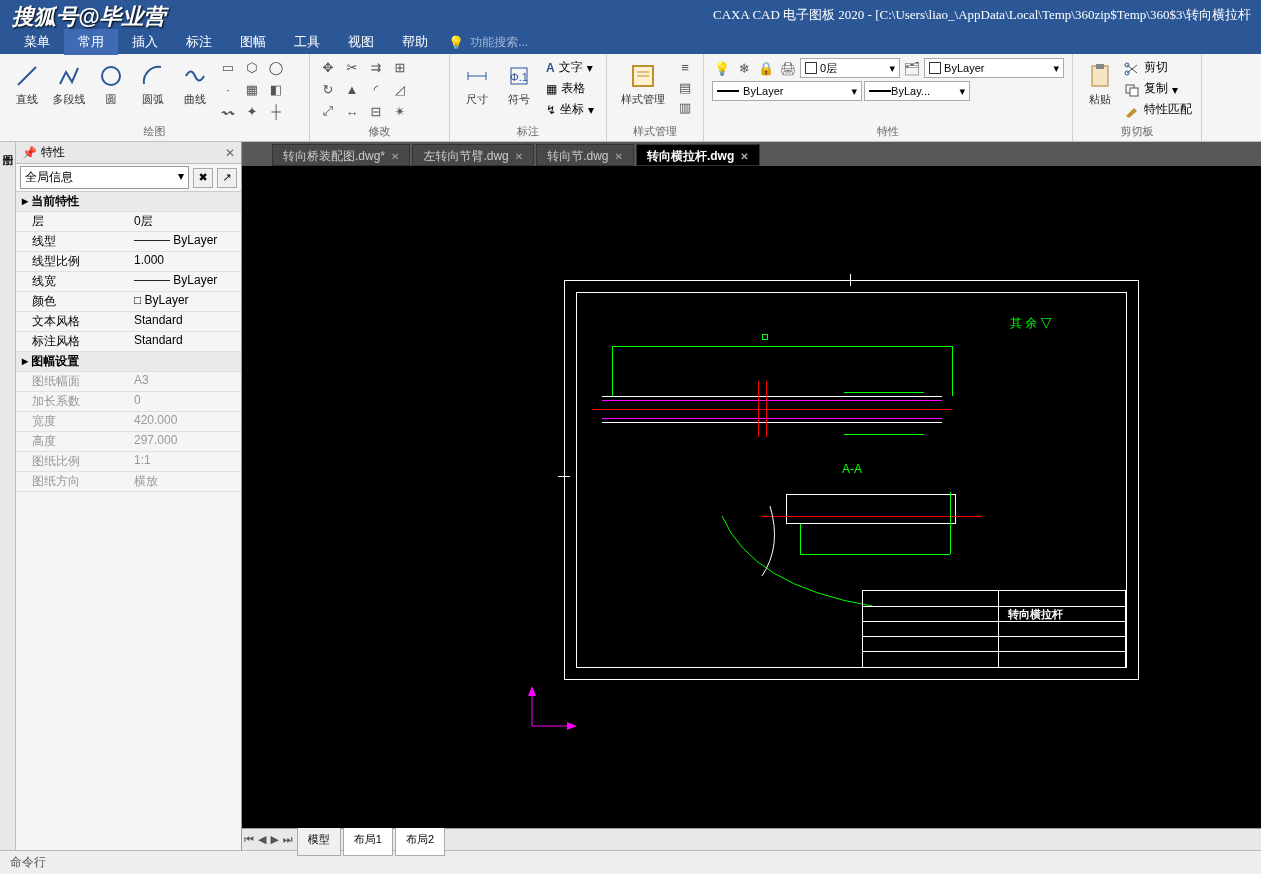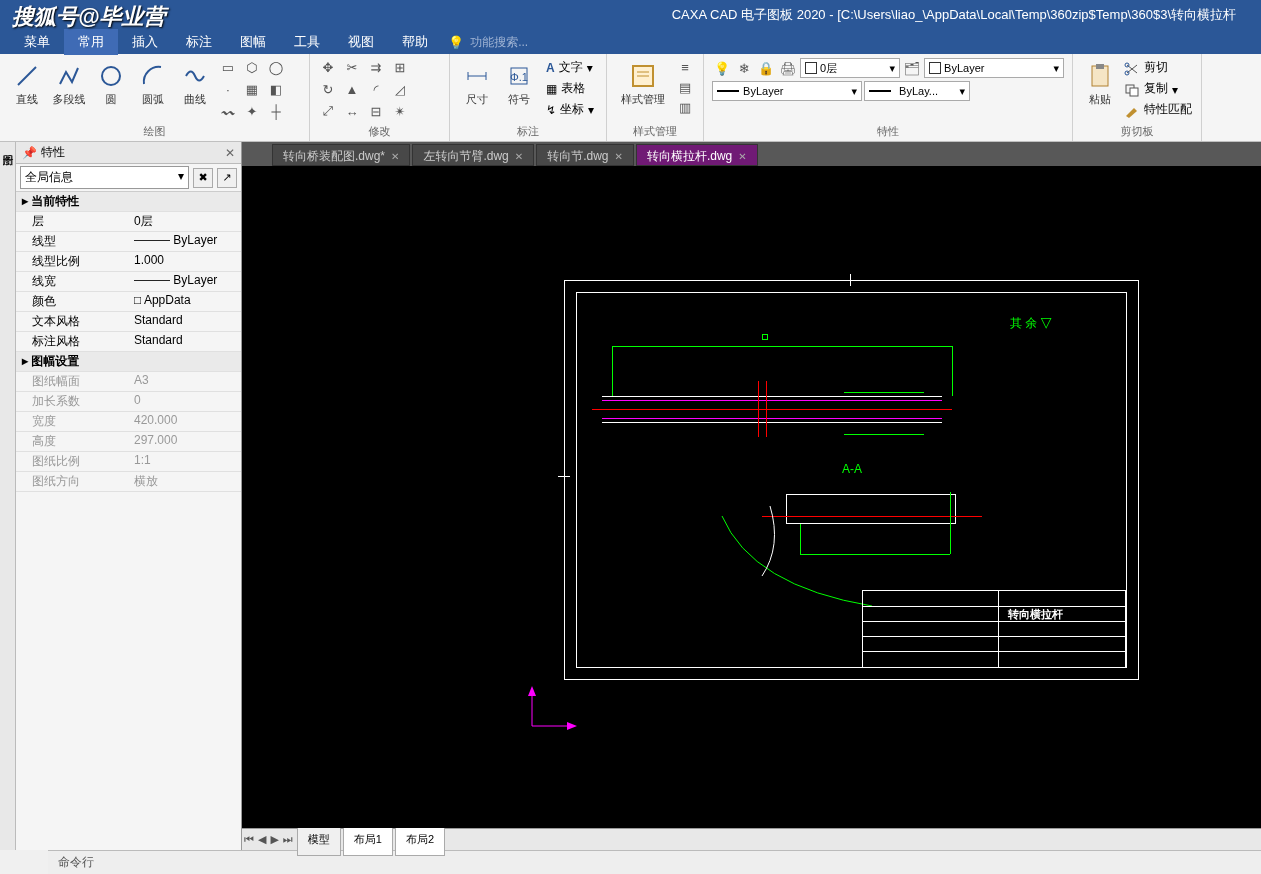--- a/index.html
+++ b/index.html
@@ -1,19 +1,19 @@
 <!DOCTYPE html>
 <html><head>
 <meta charset="utf-8">
 <style>
 * { margin:0; padding:0; box-sizing:border-box; font-family:"Microsoft YaHei","SimSun",sans-serif; }
 body { width:1261px; height:874px; background:#f0f0f0; overflow:hidden; position:relative; }
 .title-bar { height:30px; background:#2b5797; color:#fff; display:flex; align-items:center; }
 .watermark { position:absolute; top:2px; left:12px; font-size:22px; color:#fff; font-weight:bold; font-style:italic; text-shadow:1px 1px 2px #000; z-index:100; }
-.title-text { margin-left:auto; margin-right:25px; font-size:13px; white-space:nowrap; }
+.title-text { margin-left:auto; margin-right:10px; font-size:13px; white-space:nowrap;font-family:Liberation Serif, serif; }
 .menu-bar { height:24px; background:#2b5797; display:flex; align-items:center; padding-left:10px; gap:0; }
 .menu-item { color:#fff; font-size:13px; padding:4px 14px; cursor:pointer; }
 .menu-item.active { background:#3f6bb5; }
 .search-icon { color:#a0b4d4; font-size:13px; margin-left:6px; margin-right:6px; }
 .search-hint { color:#a0b4d4; font-size:12px; }
 .ribbon { height:88px; background:#f5f5f5; border-bottom:1px solid #c0c0c0; display:flex; }
 .ribbon-group { border-right:1px solid #d0d0d0; display:flex; flex-direction:column; padding:4px 8px 0 8px; }
 .ribbon-group-body { flex:1; display:flex; align-items:flex-start; gap:4px; }
 .ribbon-label { font-size:11px; color:#666; text-align:center; padding:2px; }
 .big-btn { display:flex; flex-direction:column; align-items:center; width:38px; cursor:pointer; padding-top:4px; }
@@ -45,28 +45,28 @@
 .prop-row { display:flex; border-bottom:1px solid #e0e0e0; }
 .prop-row.section { background:#eaeaea; font-weight:bold; }
 .prop-row > div { padding:1px 6px; }
 .prop-row > div:first-child { width:112px; padding-left:16px; }
 .prop-row.section > div:first-child { padding-left:6px; }
 .prop-row > div:last-child { flex:1; }
 .prop-row.dis { color:#999; }
 .canvas-area { flex:1; display:flex; flex-direction:column; background:#585858; }
 .doc-tabs { height:24px; background:#585858; display:flex; align-items:flex-end; padding-left:30px; }
 .doc-tab { height:22px; padding:3px 10px 0 10px; font-size:12px; color:#ccc; background:#484848; border:1px solid #333; margin-right:2px; cursor:pointer; display:flex; align-items:center; gap:6px; }
-.doc-tab.active { background:#701a75; color:#fff; font-weight:normal; }
+.doc-tab.active { background:#000000; color:#fff; font-weight:bold; }
 .doc-tab .cx { font-size:10px; color:#aaa; }
 .canvas { flex:1; background:#000; position:relative; overflow:hidden; }
 .bottom-tabs { height:22px; background:#e8e8e8; border-top:1px solid #999; display:flex; align-items:center; font-size:11px; }
 .bottom-tabs .nav { padding:0 2px; cursor:pointer; color:#555; }
 .bottom-tabs .tab { padding:8px 10px; background:#fff; border:1px solid #aaa; margin-left:2px; cursor:pointer; }
 .bottom-tabs .tab.active { background:#f0f0f0; }
-.status-bar { height:24px; background:#eee; border-top:1px solid #bbb; display:flex; align-items:center; padding:0 10px; font-size:12px; color:#555;margin-left:48px; }
+.status-bar { height:24px; background:#eee; border-top:1px solid #bbb; display:flex; align-items:center; padding:0 10px; font-size:12px; color:#555; }
 .drawing-frame { position:absolute; border:1px solid #fff; }
 .dim-line { position:absolute; background:#0f0; }
 .part-line { position:absolute; background:#f0f; }
 .center-line { position:absolute; background:#f00; }
 .ucs { position:absolute; }
 .byline-sw { width:22px; height:2px; background:#000; }
 .color-sw { width:12px; height:12px; display:inline-block; border:1px solid #333; margin-right:3px; vertical-align:middle; }
 </style>
 </head>
 <body>
@@ -251,21 +251,21 @@
           </div>
       </div>
       <div style="display:flex;gap:2px">
         <div class="combo" style="min-width:150px">
             <span class="byline-sw"></span>
             <span style="margin-left:4px">ByLayer</span>
             <span style="margin-left:auto">▾</span>
           </div>
         <div class="combo" style="min-width:106px">
             <span class="byline-sw"></span>
-            <span style="margin-left:8px">ByLay...</span>
+            <span style="margin-left:0">ByLay...</span>
             <span style="margin-left:auto">▾</span>
           </div>
       </div>
     </div>
     <div class="ribbon-label">特性</div>
   </div>
 
   <div class="ribbon-group">
     <div class="ribbon-group-body">
       <div class="big-btn">
@@ -337,21 +337,21 @@
             <div class="prop-row">
               <div>线型比例</div>
               <div>1.000</div>
             </div>
             <div class="prop-row">
               <div>线宽</div>
               <div>——— ByLayer</div>
             </div>
             <div class="prop-row">
               <div>颜色</div>
-              <div>□ AppData</div>
+              <div>□ ByLayer</div>
             </div>
             <div class="prop-row">
               <div>文本风格</div>
               <div>Standard</div>
             </div>
             <div class="prop-row">
               <div>标注风格</div>
               <div>Standard</div>
             </div>
             <div class="prop-row section">

